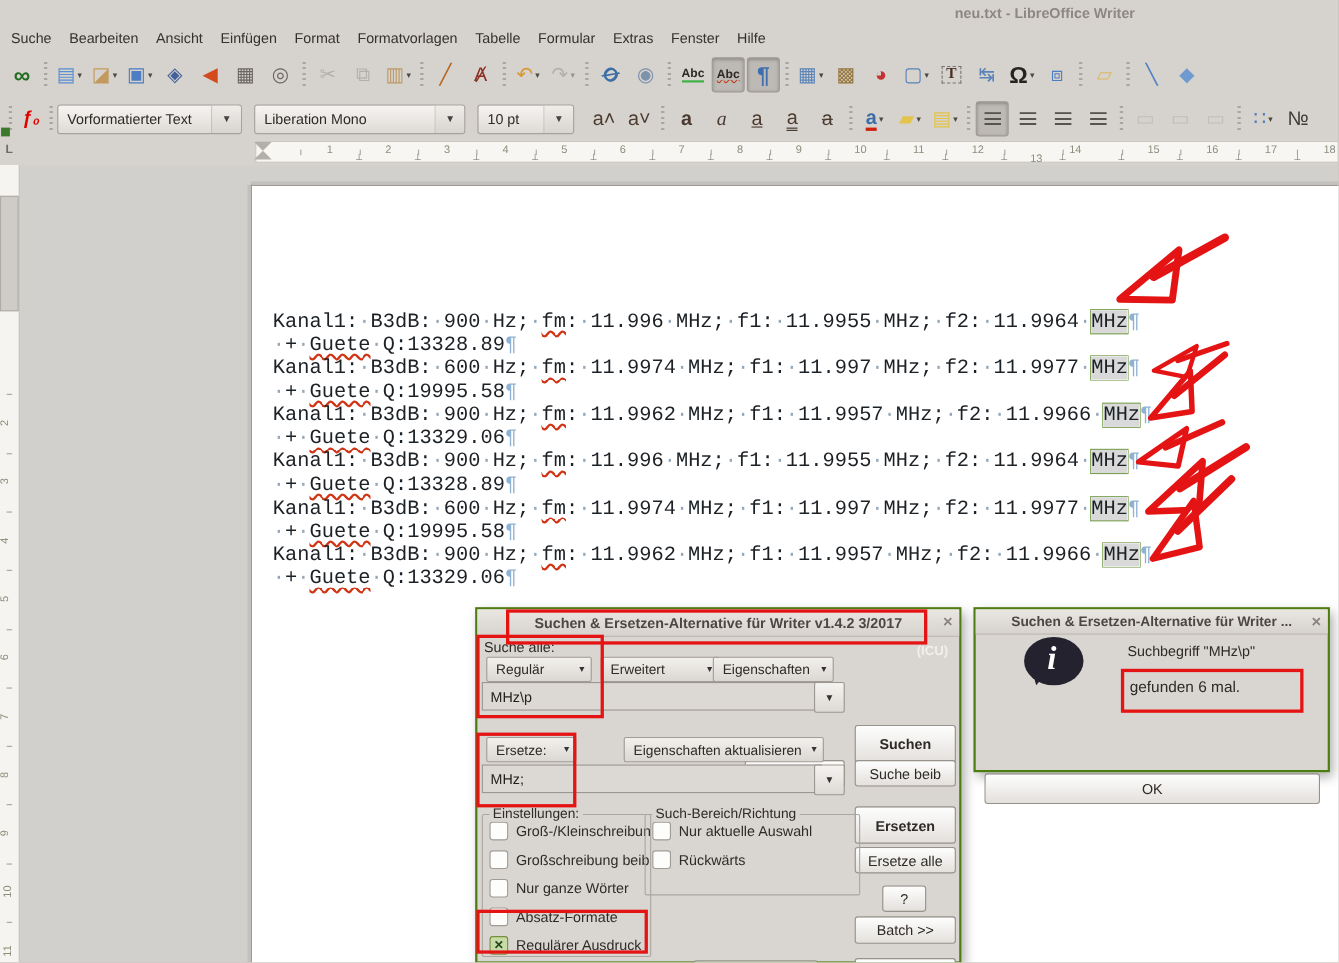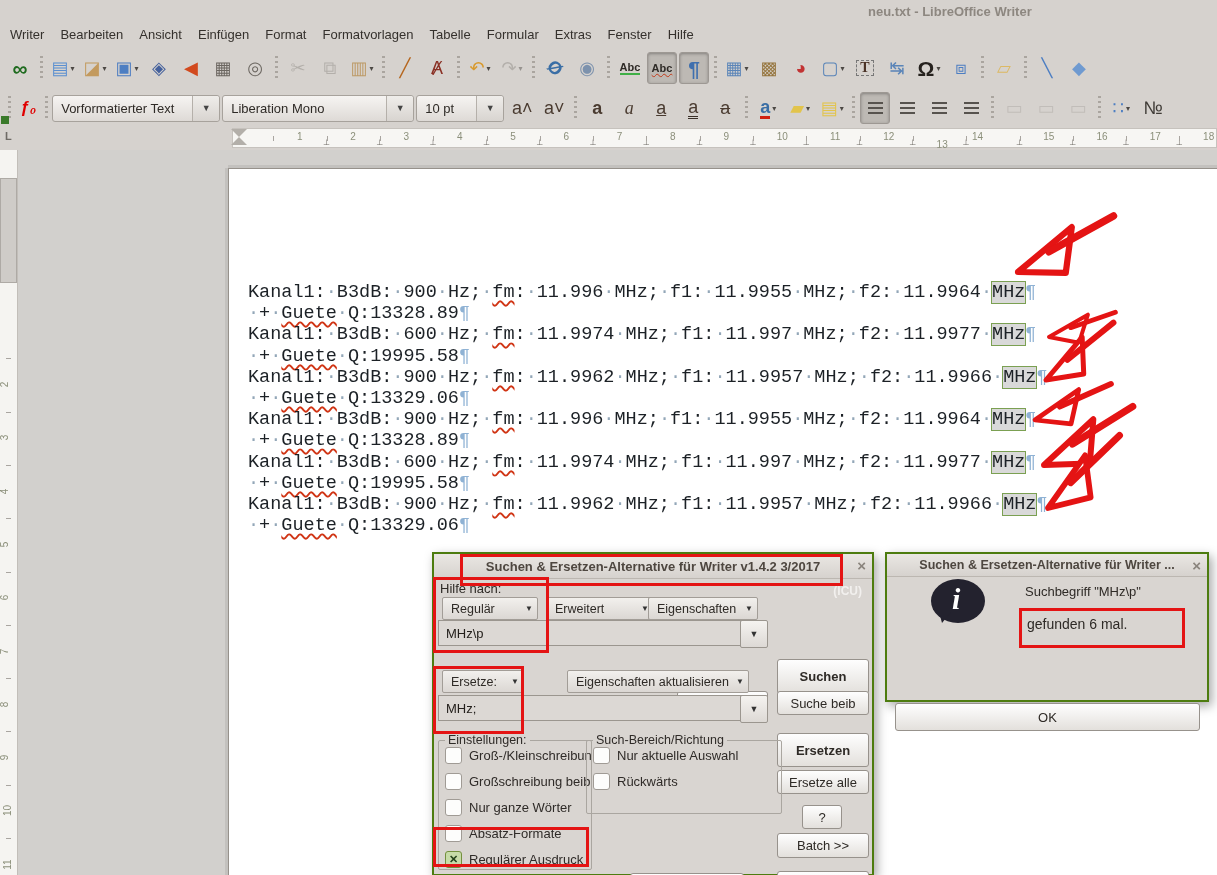--- a/index.html
+++ b/index.html
@@ -34,21 +34,21 @@
   .tbi.fb .gl{font-weight:bold;}
   .tbi.fi .gl{font-style:italic;font-family:"Liberation Serif",serif;}
   .tbi.fu .gl{text-decoration:underline;}
   .tbi.fuu .gl{border-bottom:3px double #3a2f27;}
   .tbi.fsx .gl{text-decoration:line-through;}
   .tbi.fcol .gl{border-bottom:3px solid #d02010;font-weight:bold;}
   .tbi.bars .gl{width:15px;height:13px;
        background:repeating-linear-gradient(to bottom,#57534e 0 2px,transparent 2px 5px);}
   .f0{color:#e00000;font-weight:bold;font-style:italic;font-size:17px;padding:0 5px;}
   .combo{height:25px;background:linear-gradient(#f6f4f2,#dedad6);border:1px solid #a7a29c;border-radius:3px;
-       display:flex;align-items:center;font-size:13px;padding-left:8px;margin-right:2px;color:#2e2a26;}
+       display:flex;align-items:center;font-size:13px;padding-left:8px;margin-right:11px;color:#2e2a26;}
   .combo .ddbtn{margin-left:auto;width:26px;height:100%;display:flex;align-items:center;justify-content:center;
        border-left:1px solid #b5b0aa;font-size:9px;color:#444;
        background:linear-gradient(#efedea,#d8d4d0);border-radius:0 3px 3px 0;}
   .greensq{position:absolute;left:1px;top:116px;width:8px;height:8px;background:#3a7a2a;}
 
   
   .hruler{position:absolute;left:0;top:126px;width:1217px;height:23px;}
   .hruler .white{position:absolute;left:232px;top:2px;right:0;height:18px;background:#f7f6f3;border:1px solid #c6c2bd;}
   .hnum{position:absolute;top:5px;font-size:10px;color:#8b8f7a;}
   .htick{position:absolute;top:10px;width:1px;height:5px;background:#a9a5a0;}
@@ -118,21 +118,21 @@
 </head>
 <body>
 
 <div class="app">
 
   <div class="titlebar">
     <span class="wtitle">neu.txt - LibreOffice Writer</span>
   </div>
 
   <div class="menubar" id="menubar">
-      <div class="mi">Writer</div>
+      <div class="mi">Suche</div>
       <div class="mi">Bearbeiten</div>
       <div class="mi">Ansicht</div>
       <div class="mi">Einfügen</div>
       <div class="mi">Format</div>
       <div class="mi">Formatvorlagen</div>
       <div class="mi">Tabelle</div>
       <div class="mi">Formular</div>
       <div class="mi">Extras</div>
       <div class="mi">Fenster</div>
       <div class="mi">Hilfe</div>
@@ -451,21 +451,21 @@
       </g>
     </svg>
 
   <div class="dlg sdlg">
     <div class="dtitle">
       <span>Suchen &amp; Ersetzen-Alternative für Writer  v1.4.2  3/2017</span>
     </div>
     <span class="dclose">×</span>
     <span class="icu">(ICU)</span>
 
-    <span class="dlbl" style="left:6px;top:27px">Hilfe nach:</span>
+    <span class="dlbl" style="left:6px;top:27px">Suche alle:</span>
 
     <div class="dcmb" style="left:8px;top:43px;width:86px;height:21px">
       <span>Regulär</span>
         <span class="da">▼</span>
     </div>
     <div class="dcmb" style="left:112px;top:43px;width:98px;height:21px">
       <span>Erweitert</span>
         <span class="da">▼</span>
     </div>
     <div class="dcmb" style="left:214px;top:43px;width:100px;height:21px">

